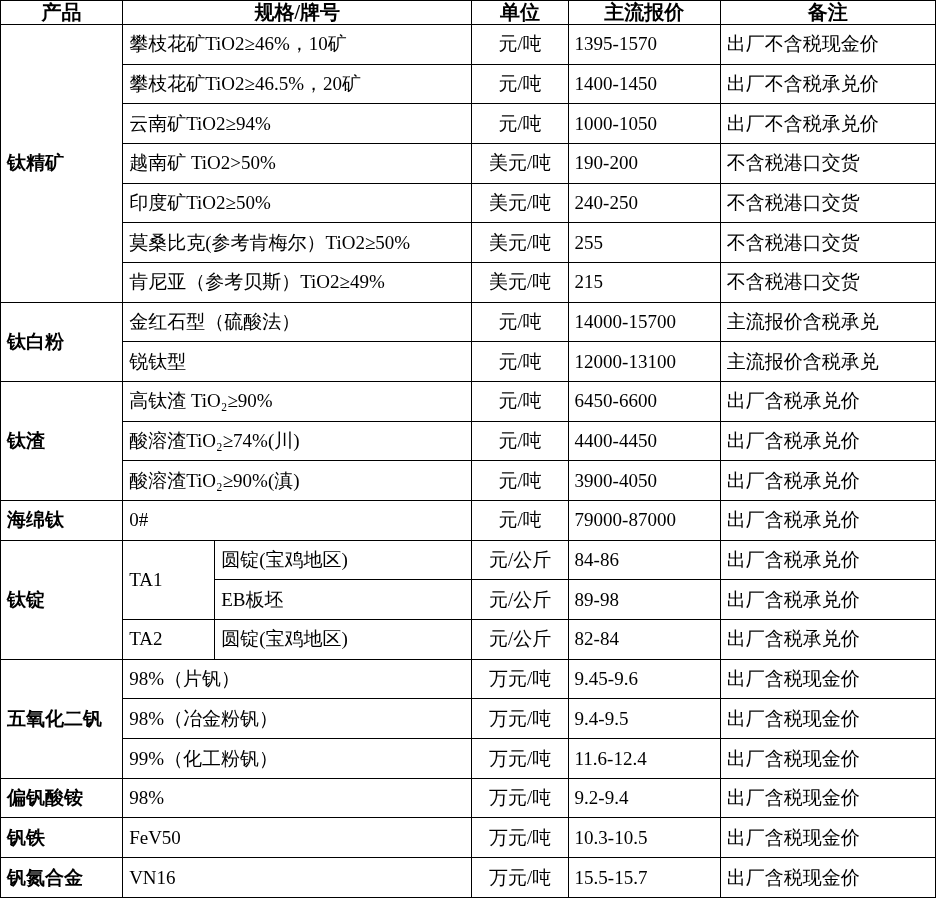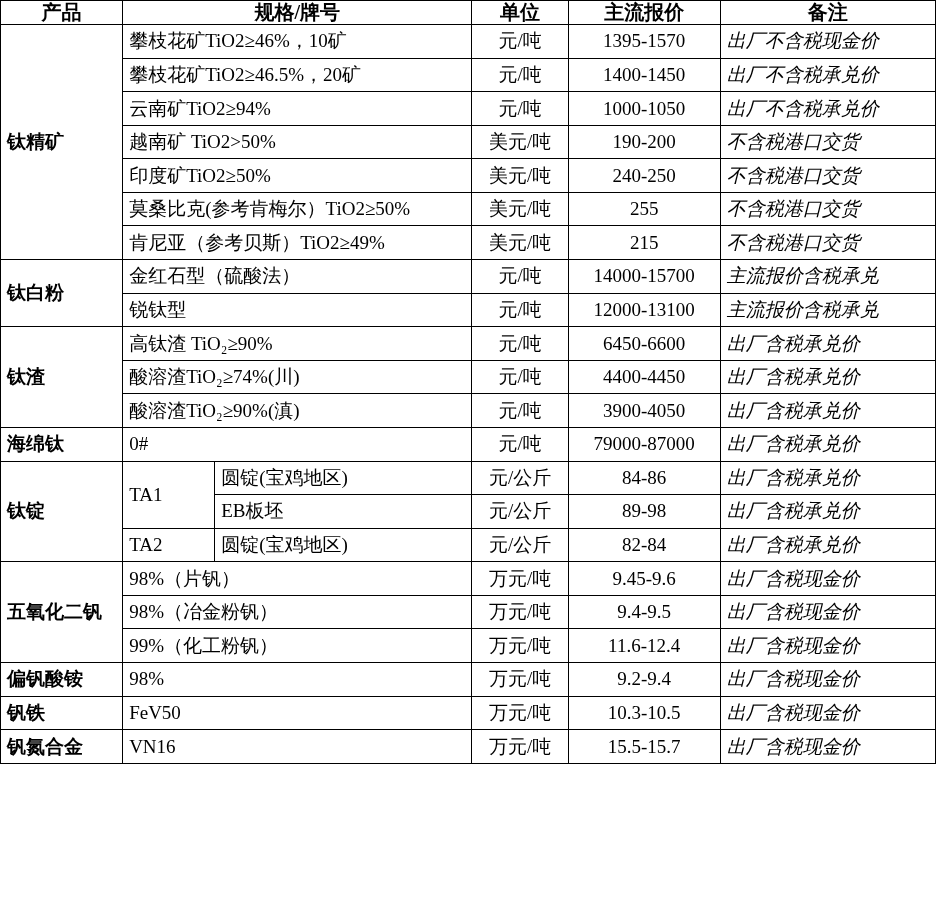--- a/index.html
+++ b/index.html
@@ -11,21 +11,21 @@
     width: 936px;
     height: 898px;
     font-family: "Liberation Serif", "DejaVu Serif", serif;
     color: #000000;
     overflow: hidden;
   }
   table.price-table {
     border-collapse: collapse;
     table-layout: fixed;
     width: 936px;
-    height: 764px;
+    height: 898px;
   }
   table.price-table td,
   table.price-table th {
     border: 1px solid #000000;
     padding: 0 6px;
     font-size: 19px;
     line-height: 1.15;
     vertical-align: middle;
     white-space: nowrap;
     overflow: hidden;
@@ -48,26 +48,25 @@
     font-weight: bold;
     font-size: 20px;
   }
   td.spec {
     text-align: left;
   }
   td.unit {
     text-align: center;
   }
   td.price {
-    text-align: center;
+    text-align: left;
   }
   td.remark {
     text-align: left;
     font-size: 18px;
-    font-style: italic;
   }
 </style>
 </head>
 <body>
 
 <table class="price-table">
   <colgroup>
     <col class="c-product">
     <col class="c-spec-a">
     <col class="c-spec-b">

